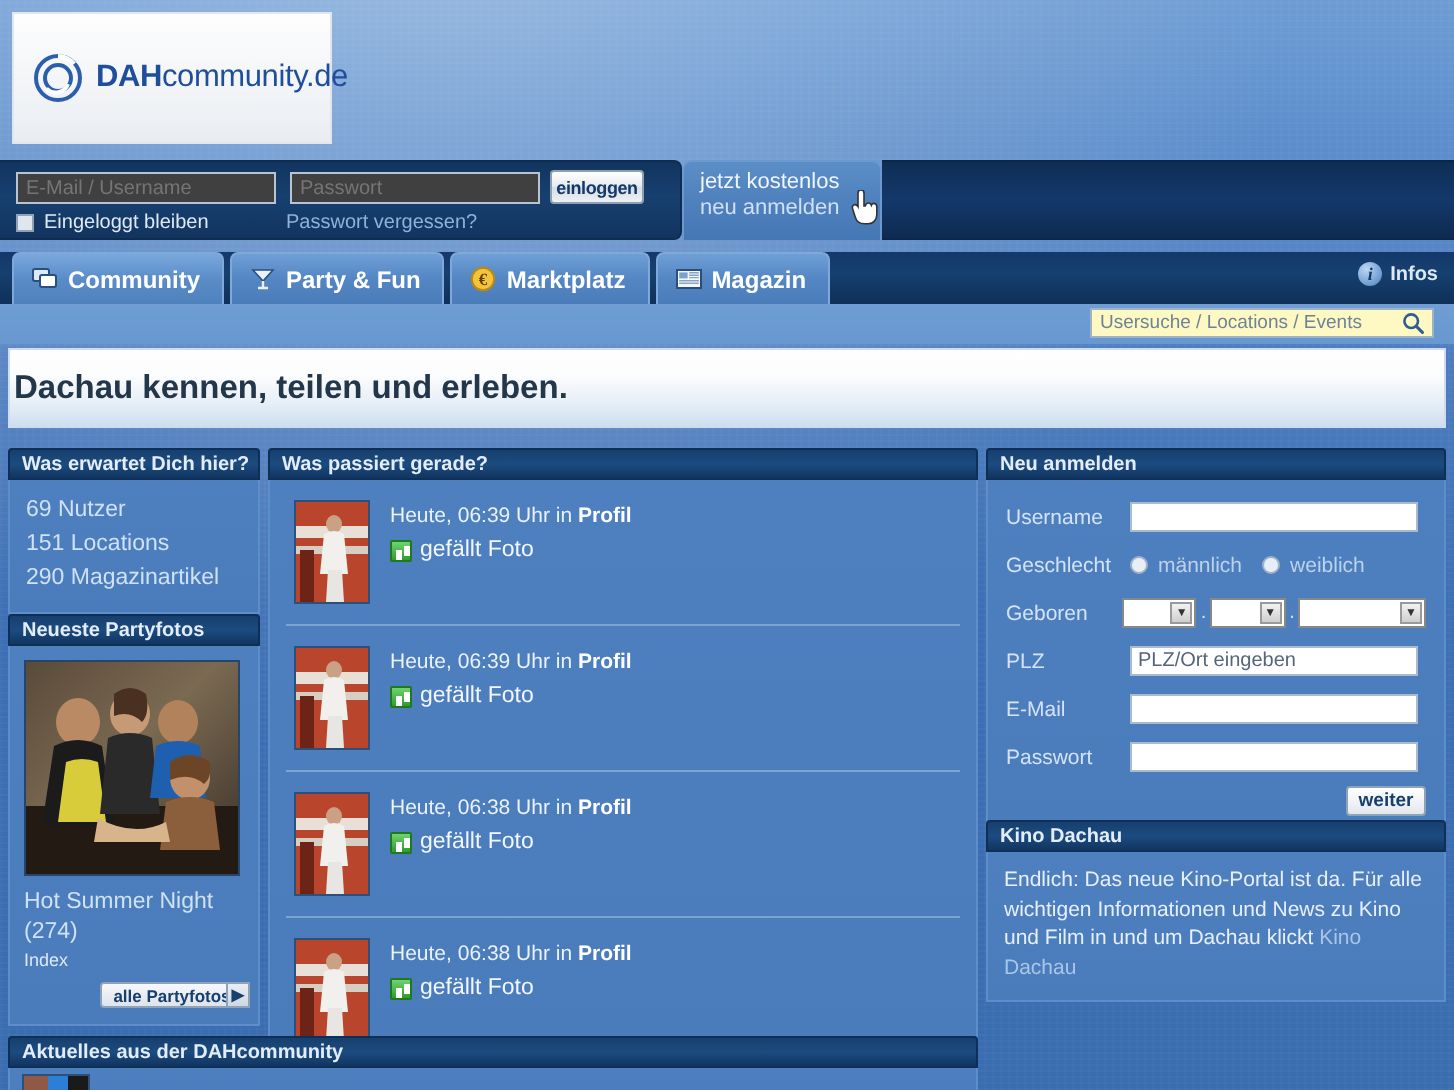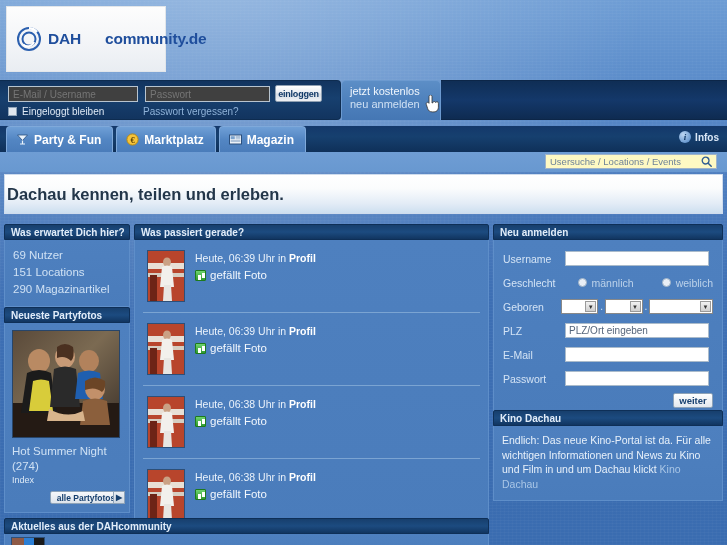--- a/index.html
+++ b/index.html
@@ -31,21 +31,21 @@
   .logo-box{
     position:absolute; left:6px; top:6px; width:160px; height:66px;
     background:linear-gradient(180deg,#fdfdfd 0%,#f2f4f7 60%,#e9edf2 100%);
     border:1px solid #e2e6ea;
     display:flex; align-items:center; padding-left:10px;
   }
   .logo-mark{ width:24px; height:24px; flex:0 0 24px; position:relative; }
   .logo-mark svg{ display:block; }
   .logo-text{ margin-left:7px; font-size:15.5px; color:#1f4e9c; letter-spacing:-.2px; }
   .logo-text b{ font-weight:bold; }
-  .logo-text span.light{ font-weight:bold;margin-left:24px; }
+  .logo-text span.light{ font-weight:normal; }
 
   
   .login-bar{
     position:absolute; left:0; top:80px; width:341px; height:40px;
     background:linear-gradient(180deg,#12345f 0%, #17406f 45%, #12345f 100%);
     border:1px solid #0e2c50;
     border-left:none;
     border-radius:0 4px 4px 0;
   }
   .inp{
@@ -217,21 +217,21 @@
   
   .p-reg{ left:493px; top:224px; width:230px; }
   .p-reg .panel-b{ padding:8px 9px 9px; }
   .frow{ display:flex; align-items:center; height:21px; margin-bottom:3px; }
   .flabel{ width:62px; color:#d3e3f5; font-size:10.5px; }
   .ftext{
     height:15px; background:#fff; border:1px solid #aabbcb;
     font-size:10px; color:#55657a; padding:1px 3px; width:144px;
     font-family:"Liberation Sans", sans-serif;
   }
-  .radio-wrap{ display:flex; align-items:center; gap:5px; color:#bcd2ea; font-size:10.5px;padding-left:22px;}
+  .radio-wrap{ display:flex; align-items:center; gap:5px; color:#bcd2ea; font-size:10.5px;}
   .rdo{ width:9px;height:9px;border-radius:50%;background:#e8eef6;border:1px solid #9fb2c6; display:inline-block;}
   .sel{
     width:40px; height:15px; background:#fff; border:1px solid #888; position:relative;
     display:inline-block;
   }
   .sel.wide{ width:68px; }
   .sel .ar{
     position:absolute; right:1px; top:1px; width:11px; height:11px;
     background:linear-gradient(180deg,#f2f2f2,#cfcfcf);
     border:1px solid #9a9a9a;
@@ -296,20 +296,29 @@
   </div>
   <span class="cursor-hand">
     <svg width="14" height="18" viewBox="0 0 14 18">
       <path d="M4 1.6c0-.9.7-1.6 1.5-1.6S7 .7 7 1.6V8h.6c.3-1 .9-1.5 1.7-1.5.7 0 1.2.4 1.4 1.1.3-.7.8-1 1.4-.9.8.1 1.3.7 1.3 1.7v3.9c0 2.6-1.7 4.6-4.3 4.6H7.3c-2.4 0-4.1-1.3-4.6-3.2L1.3 9.4c-.3-.9.1-1.7.9-2 .7-.2 1.3.1 1.8.9V1.6z" fill="#ffffff" stroke="#333" stroke-width=".8"></path>
     </svg>
   </span>
 
   <div class="navbar"></div>
   <div class="navtabs">
 
+    <div class="tab active">
+      <span class="ic">
+        <svg width="13" height="13" viewBox="0 0 13 13">
+          <rect x="0.5" y="1.5" width="8" height="6" rx="1" fill="#dce9f7" stroke="#2a4f7d"></rect>
+          <rect x="4" y="4.5" width="8" height="6" rx="1" fill="#ffffff" stroke="#2a4f7d"></rect>
+        </svg>
+      </span>
+      <span>Community</span>
+    </div>
 
     <div class="tab">
       <span class="ic">
         <svg width="13" height="13" viewBox="0 0 13 13">
           <path d="M1.5 2h10L6.5 7.5z" fill="#eaf3fc" stroke="#2a4f7d" stroke-width=".8"></path>
           <path d="M6.5 7.5v3.5M4 11h5" stroke="#eaf3fc" stroke-width="1.2"></path>
         </svg>
       </span>
       <span>Party &amp; Fun</span>
     </div>

